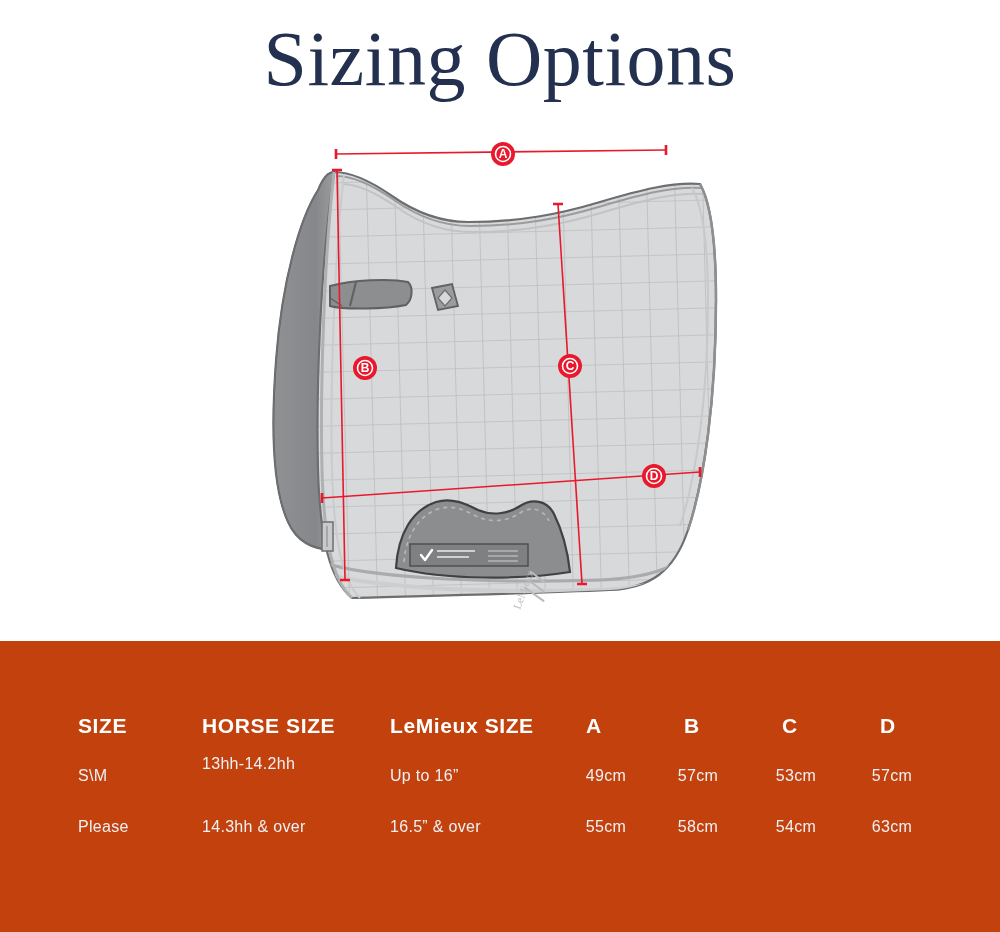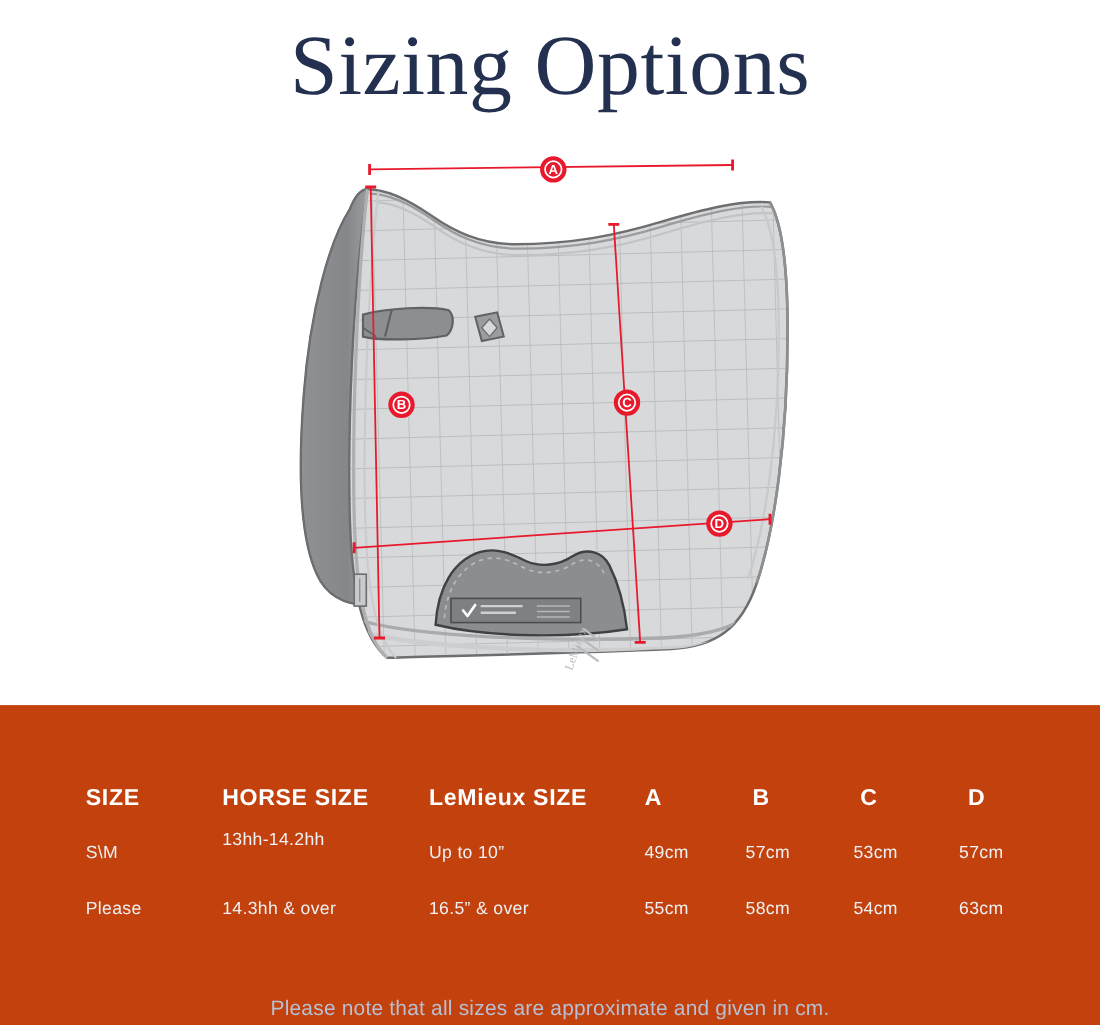--- a/index.html
+++ b/index.html
@@ -244,35 +244,34 @@
         <div class="cell c-saddle" style="top:73px">LeMieux SIZE</div>
         <div class="cell c-a" style="top:73px">A</div>
         <div class="cell c-b" style="top:73px">B</div>
         <div class="cell c-c" style="top:73px">C</div>
         <div class="cell c-d" style="top:73px">D</div>
       </div>
 
       <div class="trow body-row" style="top:0">
         <div class="cell c-size" style="top:126px">S\M</div>
         <div class="cell c-horse" style="top:114px">13hh-14.2hh</div>
-        <div class="cell c-saddle" style="top:126px">Up to 10”</div>
+        <div class="cell c-saddle" style="top:126px">Up to 16”</div>
         <div class="cell c-a" style="top:126px">49cm</div>
         <div class="cell c-b" style="top:126px">57cm</div>
         <div class="cell c-c" style="top:126px">53cm</div>
         <div class="cell c-d" style="top:126px">57cm</div>
       </div>
 
       <div class="trow body-row" style="top:0">
         <div class="cell c-size" style="top:177px">Please</div>
         <div class="cell c-horse" style="top:177px">14.3hh &amp; over</div>
         <div class="cell c-saddle" style="top:177px">16.5” &amp; over</div>
         <div class="cell c-a" style="top:177px">55cm</div>
         <div class="cell c-b" style="top:177px">58cm</div>
         <div class="cell c-c" style="top:177px">54cm</div>
         <div class="cell c-d" style="top:177px">63cm</div>
       </div>
 
     </div>
   </div>
 
-  <div class="note">Please note that all sizes are approximate and given in cm.</div>
 
 </div>
 
 </body></html>

